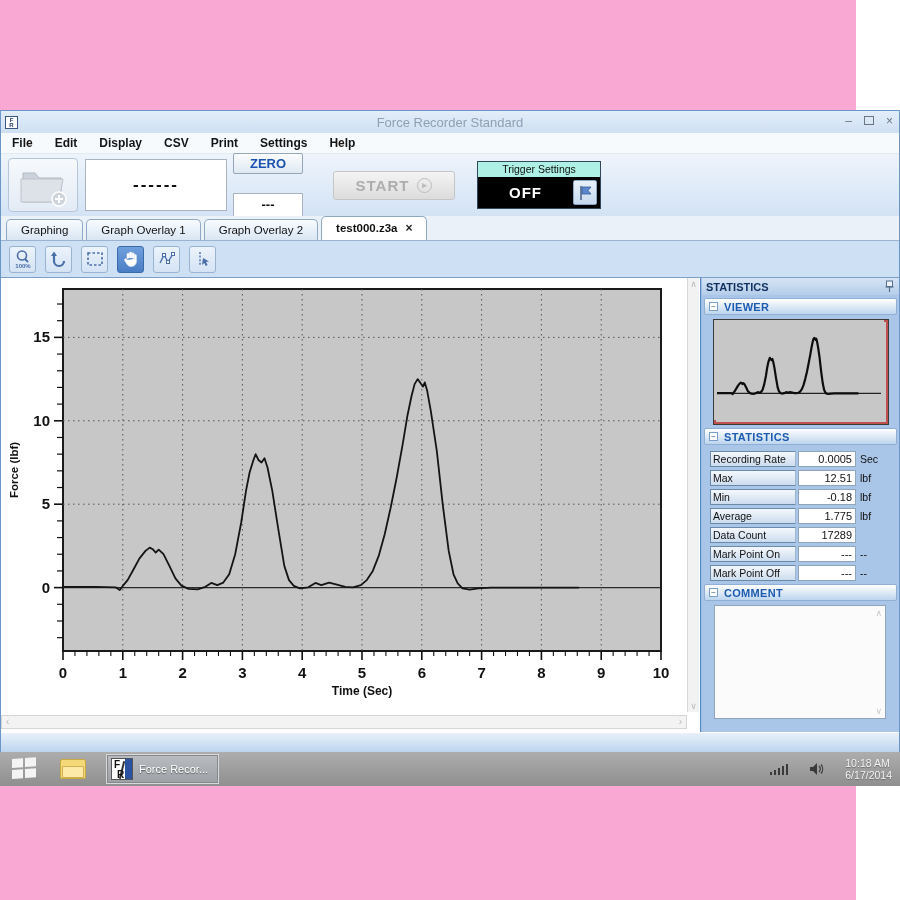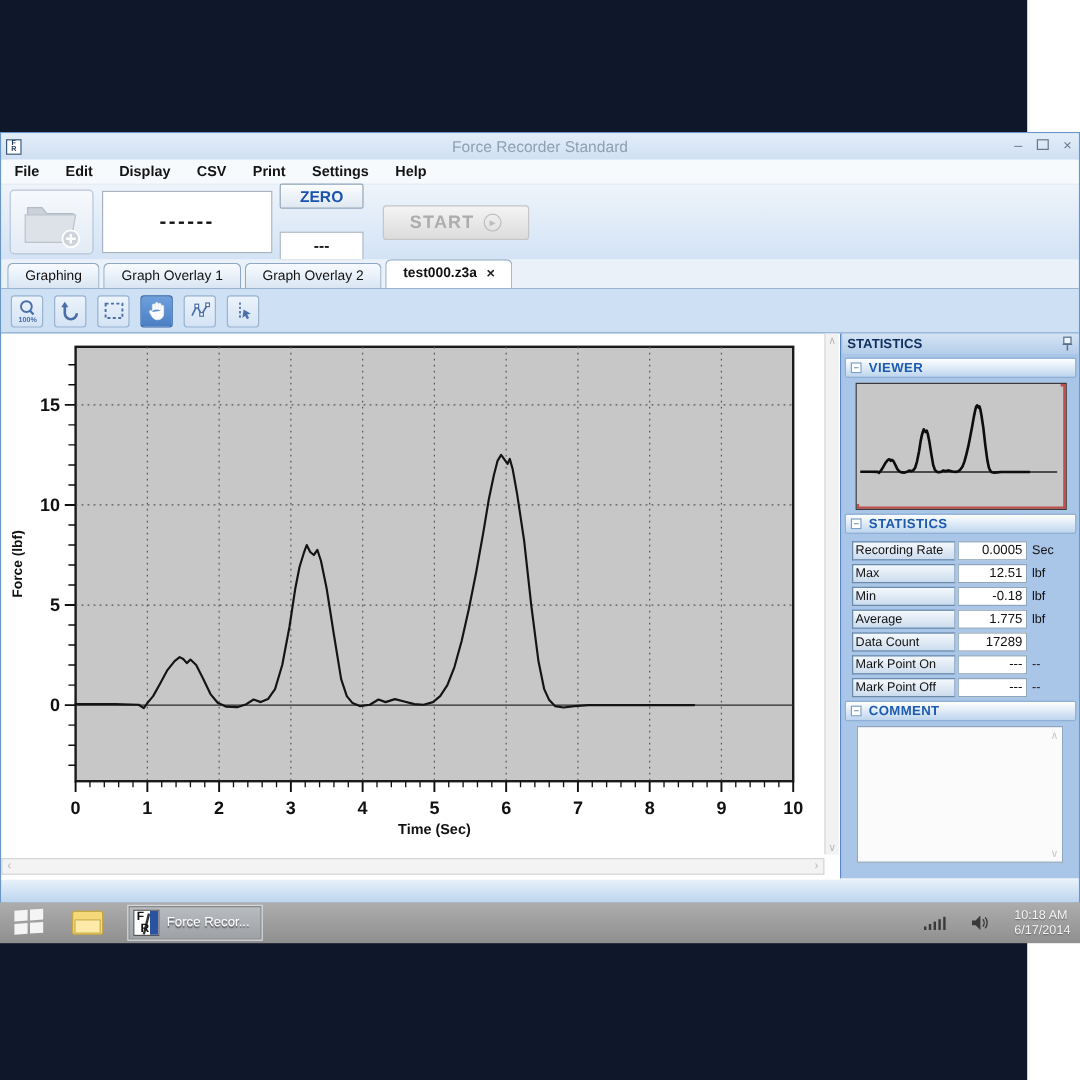--- a/index.html
+++ b/index.html
@@ -1,17 +1,17 @@
 <!DOCTYPE html>
 <html><head>
 <meta charset="utf-8">
 <style>
   * { margin:0; padding:0; box-sizing:border-box; }
   html,body { width:900px; height:900px; background:#ffffff; font-family:"Liberation Sans", sans-serif; overflow:hidden; }
-  .page { position:relative; width:856px; height:900px; background:#0f172a; }
+  .page { position:relative; width:856px; height:900px; background:#f9a8d4; }
 
   
   .win { position:absolute; left:0; top:110px; width:900px; height:643px;
          border:1px solid #6a96c8; background:#d6e5f5; box-shadow:0 0 0 1px #b9d0e8 inset; }
 
   .titlebar { position:absolute; left:0; top:0; width:100%; height:22px;
               background:linear-gradient(#e3edf9,#cfe0f2); display:flex; align-items:center; }
   .win-ico { width:13px; height:13px; margin-left:4px; border:1px solid #38587e; background:#fff;
              font-size:6px; font-weight:bold; color:#1c355c; line-height:5px; text-align:center; padding-top:1px; }
   .title-text { position:absolute; left:0; right:0; text-align:center; color:#8fa0b4; font-size:13px; }
@@ -33,21 +33,21 @@
                    font-size:17px; font-weight:900; letter-spacing:2px; color:#111; }
   .zero-col { width:70px; margin-left:6px; display:flex; flex-direction:column; gap:19px; }
   .zero-btn { height:21px; background:linear-gradient(#fbfdfe,#dfe8f1); border:1px solid #93a6ba; border-radius:2px;
               color:#1a52b0; font-weight:bold; font-size:13px; text-align:center; line-height:19px; }
   .sub-display { height:24px; background:#fff; border:1px solid #a9b4c0; text-align:center;
                  font-weight:900; font-size:13px; color:#111; line-height:22px; }
 
   .gray-btn { height:29px; border:1px solid #c6c6c6; border-radius:3px;
               background:linear-gradient(#f4f4f4,#dcdcdc); color:#adadad; font-weight:bold; font-size:15px;
               letter-spacing:1px; display:flex; align-items:center; justify-content:center; gap:8px; }
-  .start-btn { width:122px; margin-left:16px; }
+  .start-btn { width:122px; margin-left:30px; }
   .stop-btn  { width:112px; margin-left:14px; }
   .circ-arrow { width:15px; height:15px; border:1.5px solid #bdbdbd; border-radius:50%;
                 font-size:9px; color:#bdbdbd; line-height:12px; text-align:center; }
 
   .unconnected { width:127px; height:34px; margin-left:16px; background:#0b0b0b; border-radius:5px;
                  box-shadow:0 0 0 1px #2e2e2e, inset 0 0 0 2px #0b0b0b, inset 0 0 0 3.5px #42c0a4;
                  color:#fff; font-size:13px; display:flex; align-items:center; justify-content:center; }
 
   .trigger { width:124px; height:48px; margin-left:22px; border:1px solid #33475c; background:#000; }
   .trigger-hdr { height:15px; background:#aef0e4; color:#101010; font-size:10.5px; text-align:center; line-height:14px; }
@@ -173,20 +173,32 @@
         </svg>
       </div>
       <div class="force-display">------</div>
       <div class="zero-col">
         <div class="zero-btn">ZERO</div>
         <div class="sub-display">---</div>
       </div>
       <div class="gray-btn start-btn">
         <span>START</span>
         <span class="circ-arrow">▸</span>
+      </div>
+      <div class="trigger">
+        <div class="trigger-hdr">Trigger Settings</div>
+        <div class="trigger-body">
+          <div class="trigger-state">OFF</div>
+          <div class="flag-btn">
+            <svg width="14" height="16" viewBox="0 0 14 16">
+              <line x1="3" y1="1" x2="3" y2="15" stroke="#51688a" stroke-width="1.6"></line>
+              <path d="M4 2 h9 l-3 3.5 l3 3.5 h-9 z" fill="#5b87cf" stroke="#3a5c96" stroke-width="0.8"></path>
+            </svg>
+          </div>
+        </div>
       </div>
     </div>
 
     <div class="tabstrip">
       <div class="tab">Graphing</div>
       <div class="tab">Graph Overlay 1</div>
       <div class="tab">Graph Overlay 2</div>
       <div class="tab active">
         <span>test000.z3a</span>
         <span class="tab-close">×</span>

